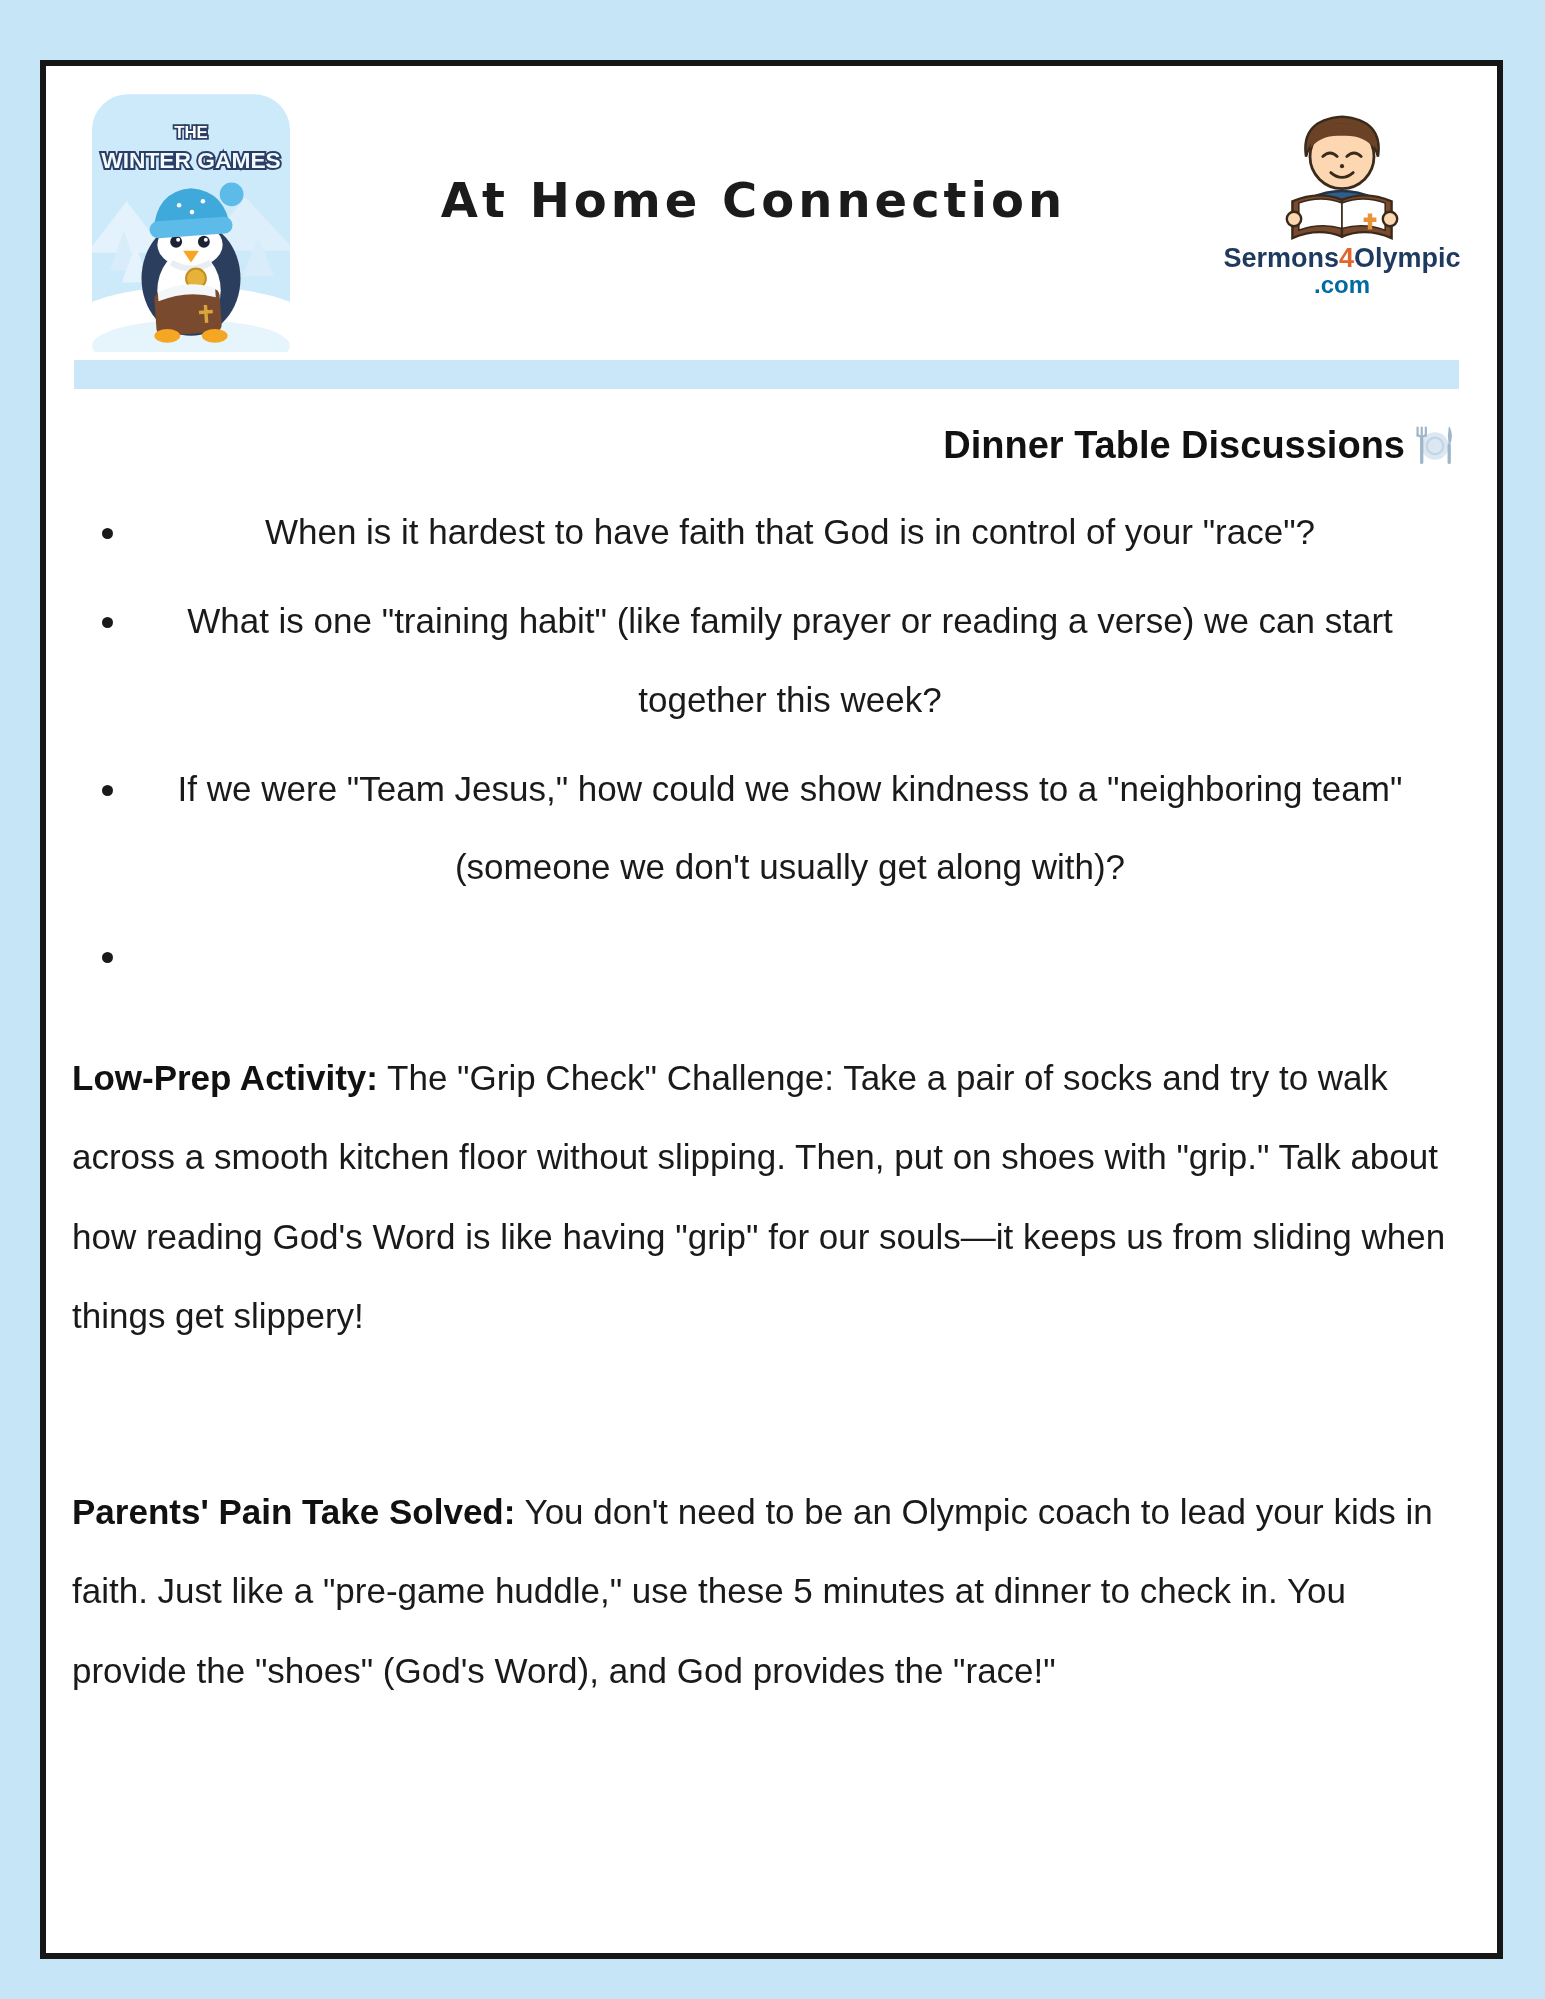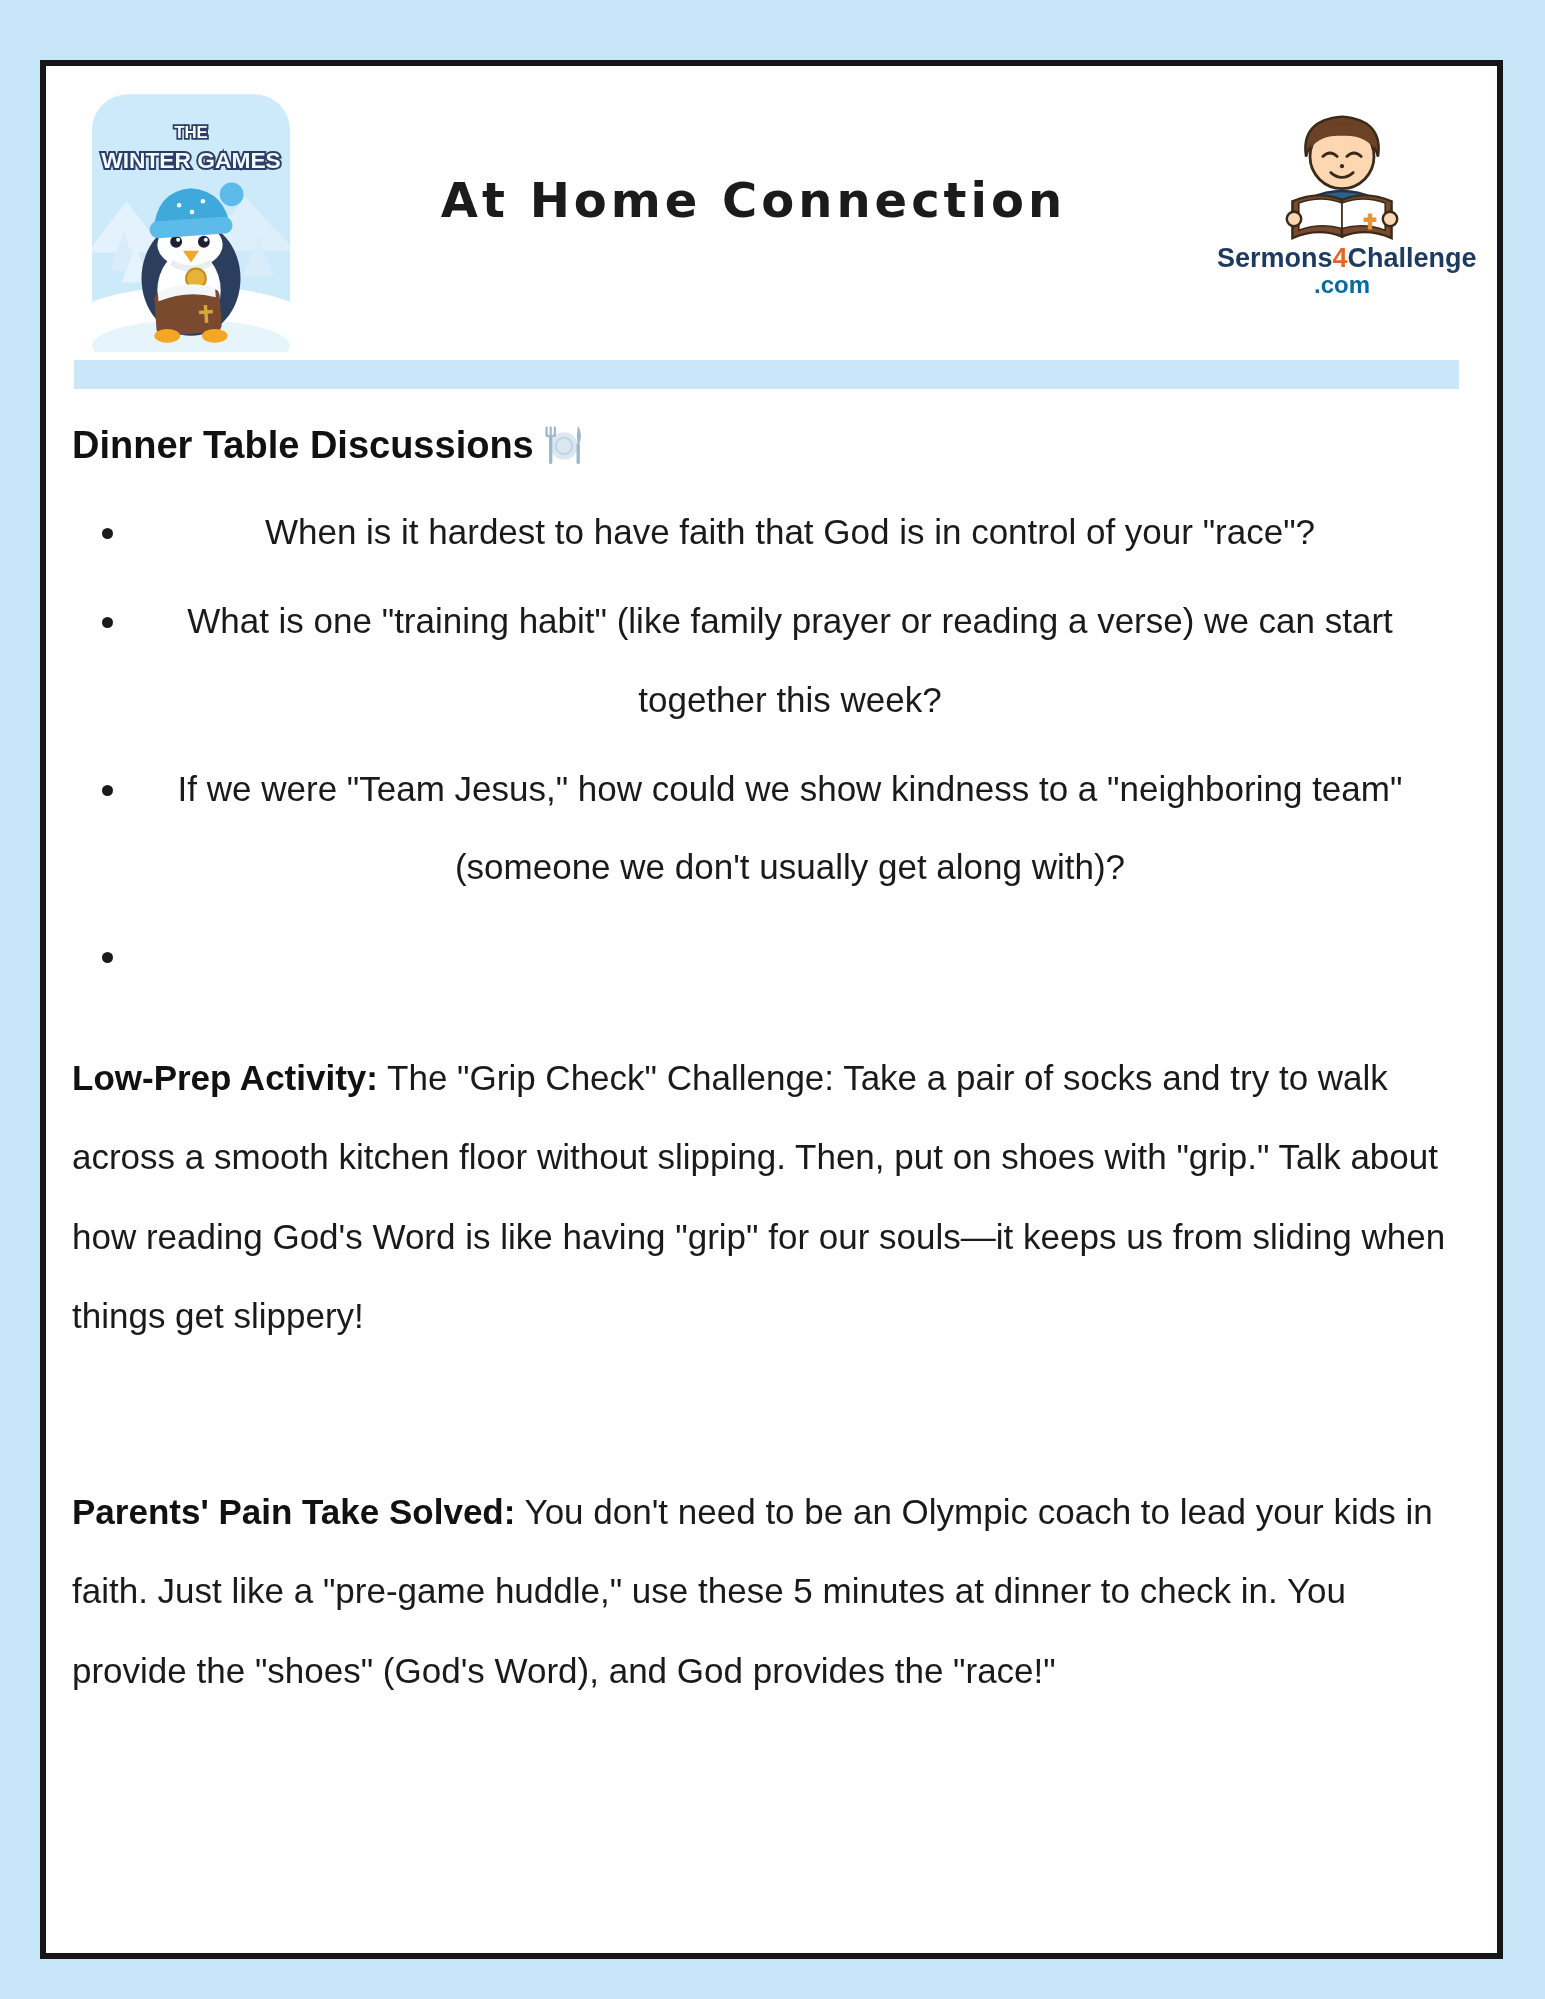--- a/index.html
+++ b/index.html
@@ -69,20 +69,21 @@
     padding: 0 40px 0 26px;
     color: #1a1a1a;
   }
   .section-heading {
     margin-top: 34px;
     font-size: 38px;
     font-weight: 700;
     display: flex;
     align-items: center;
     color: #111111;
+    justify-content: flex-end;
   }
   .dish-icon { width: 44px; height: 44px; margin-left: 8px; }
   ul.bullets {
     margin: 26px 0 0 0;
     padding: 0 0 0 58px;
     max-width: 1310px;
     text-align: center;
   }
   ul.bullets li {
     font-size: 35px;
@@ -177,21 +178,21 @@
           <path d="M38 118 Q70 104 100 116 L100 162 Q70 150 38 164 Z" fill="#7a4a2e"></path>
           <path d="M162 118 Q130 104 100 116 L100 162 Q130 150 162 164 Z" fill="#7a4a2e"></path>
           <path d="M46 120 Q74 110 100 120 L100 152 Q74 144 46 154 Z" fill="#ffffff" stroke-width="2"></path>
           <path d="M154 120 Q126 110 100 120 L100 152 Q126 144 154 154 Z" fill="#ffffff" stroke-width="2"></path>
         </g>
         <path d="M127 141 h16 M135 133 v20" stroke="#e8923a" stroke-width="5.5"></path>
 
         <circle cx="40" cy="140" r="9" fill="#fcd7b2" stroke="#3a2a1a" stroke-width="3"></circle>
         <circle cx="160" cy="140" r="9" fill="#fcd7b2" stroke="#3a2a1a" stroke-width="3"></circle>
       </svg>
-      <div class="s4c-name"><span>Sermons</span><span class="four">4</span><span>Challenge</span></div>
+      <div class="s4c-name"><span>Sermons</span><span class="four">4</span><span>Olympic</span></div>
       <div class="s4c-com">.com</div>
     </div>
   </div>
 
   <div class="divider-bar"></div>
 
   <div class="content">
 
     <div class="section-heading">
       <span>Dinner Table Discussions</span>

